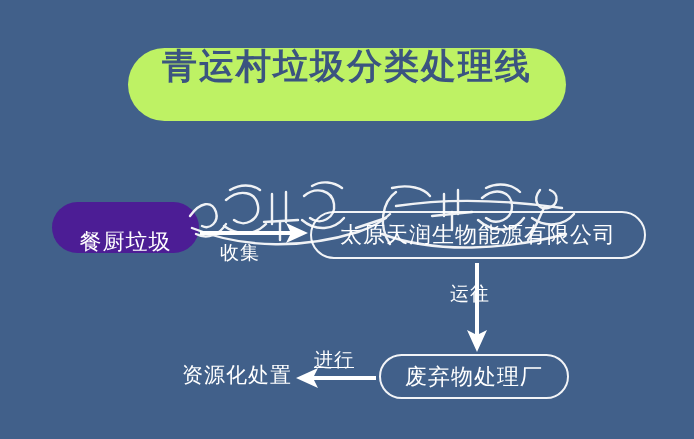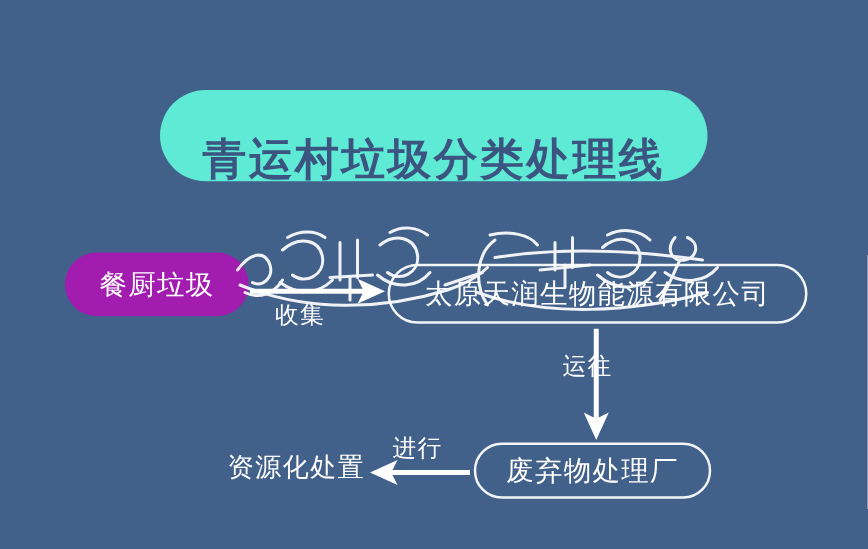--- a/index.html
+++ b/index.html
@@ -20,49 +20,48 @@
     overflow: hidden;
   }
 
   
   #title-pill {
     position: absolute;
     left: 128px;
     top: 48px;
     width: 438px;
     height: 73px;
-    background: #5eead4;
+    background: #bef264;
     border-radius: 37px;
     display: flex;
-    align-items: flex-end;
+    align-items: flex-start;
     justify-content: center;
     box-sizing: border-box;
-    margin-top: 24px;
   }
   #title-text {
     font-size: 35px;
     font-weight: bold;
     color: #3B5480;
     letter-spacing: 2px;
     font-family: "DejaVu Serif", "Liberation Serif", serif;
     line-height: 1;
     white-space: nowrap;
   }
 
   
   #kitchen-waste-node {
     position: absolute;
     left: 52px;
     top: 202px;
     width: 147px;
     height: 51px;
-    background: #a21caf;
+    background: #4c1d95;
     border-radius: 26px;
     display: flex;
-    align-items: center;
+    align-items: flex-end;
     justify-content: center;
     box-sizing: border-box;
   }
   #kitchen-waste-label {
     font-size: 22px;
     color: #FFFFFF;
     letter-spacing: 1px;
     white-space: nowrap;
     line-height: 1;
   }
@@ -140,20 +139,21 @@
     left: 220px;
     top: 243px;
   }
   #label-transport {
     left: 450px;
     top: 284px;
   }
   #label-process {
     left: 314px;
     top: 350px;
+    text-decoration: underline;
   }
 
   
   #watermark {
     position: absolute;
     left: 186px;
     top: 176px;
     width: 430px;
     height: 80px;
     pointer-events: none;

